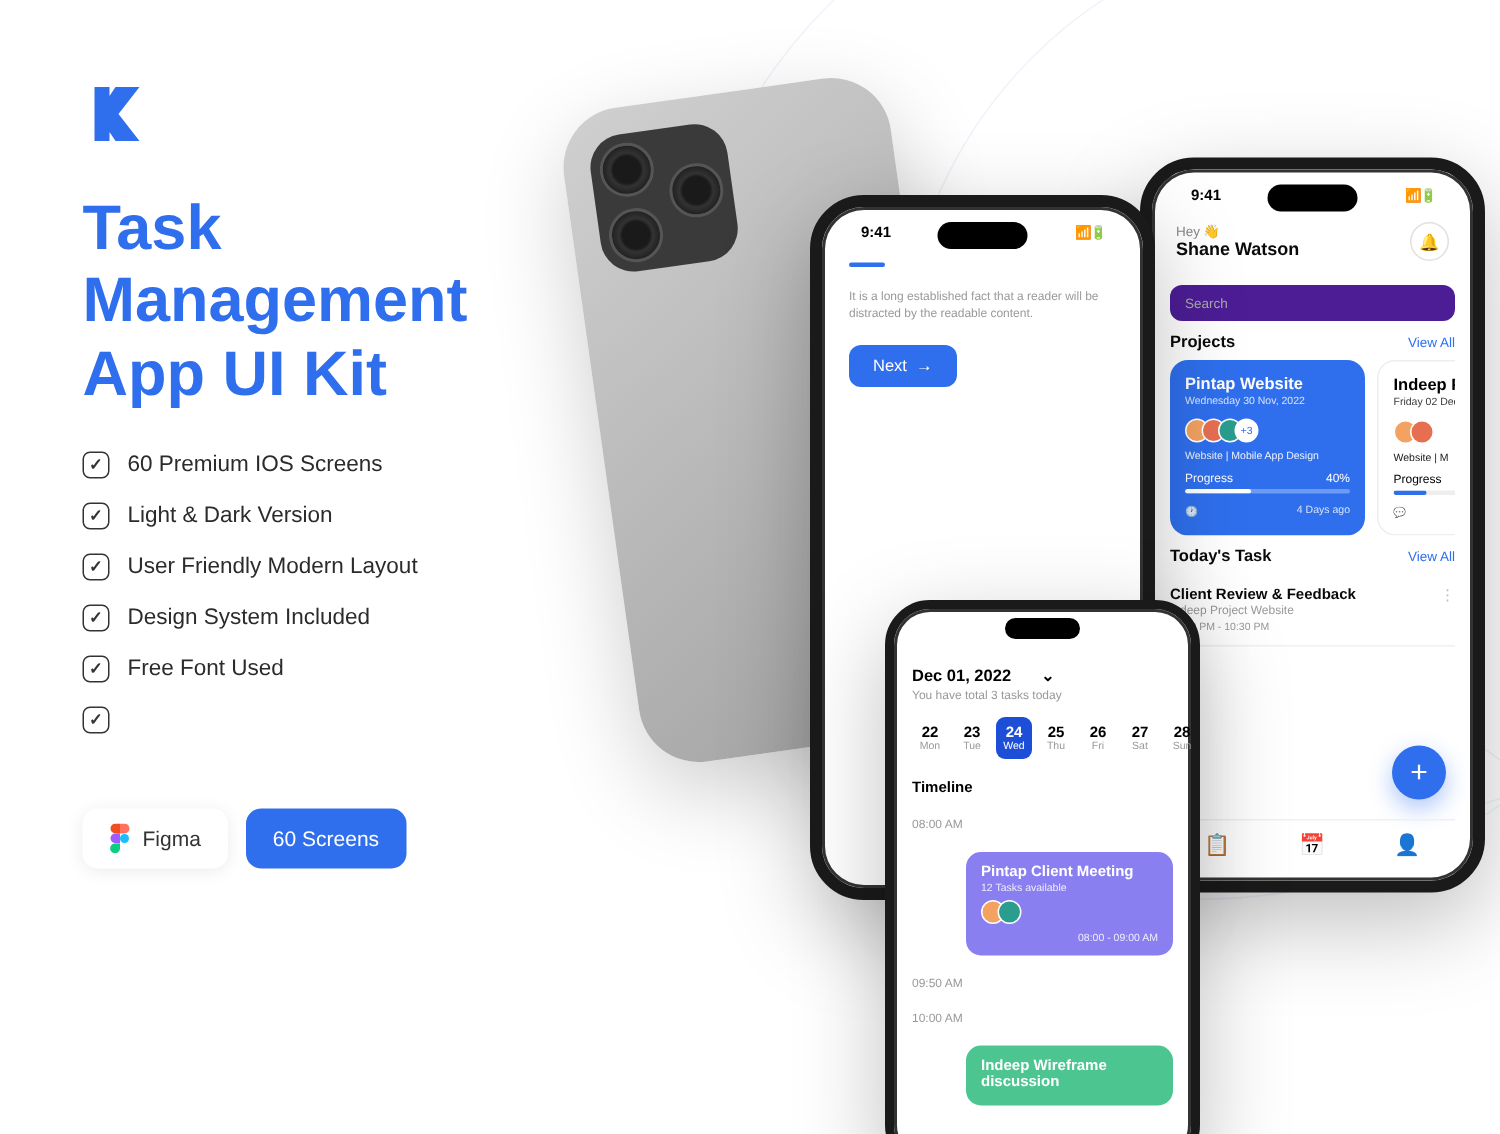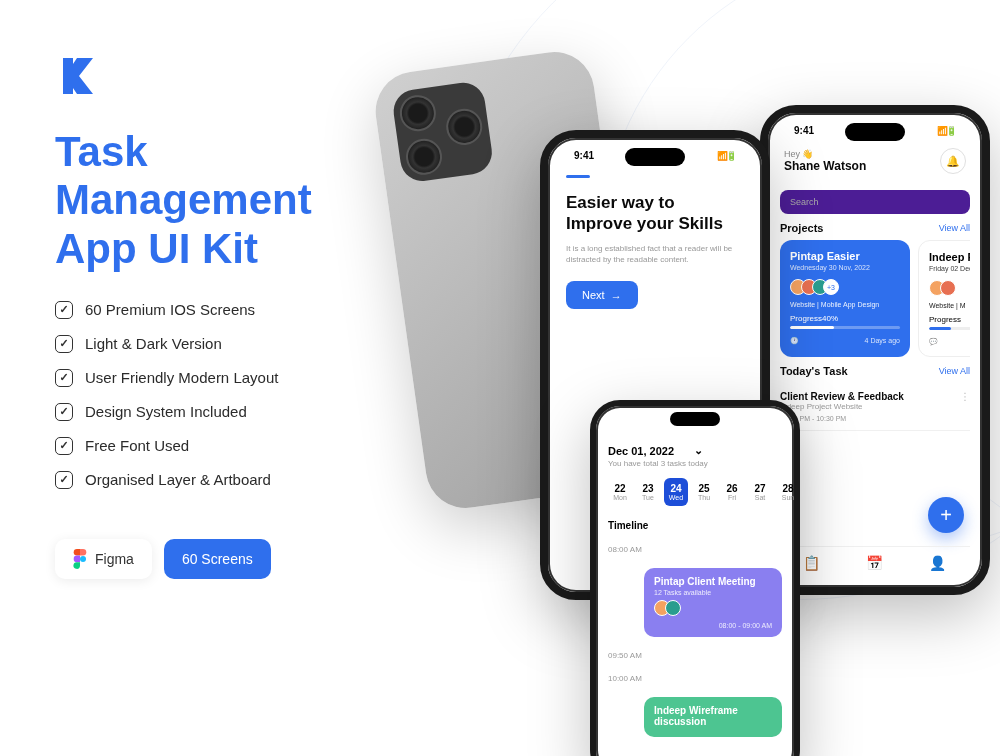--- a/index.html
+++ b/index.html
@@ -58,21 +58,21 @@
     .pcard.blue { background: #2F6FED; color: #fff; }
     .pcard.white { background: #fff; border: 1px solid #eee; }
     .pname { font-size: 11px; font-weight: 700; margin-bottom: 2px; }
     .pdate { font-size: 7px; opacity: 0.8; margin-bottom: 8px; }
     .avatars { display: flex; margin-bottom: 6px; }
     .av { width: 16px; height: 16px; border-radius: 50%; border: 1.5px solid #fff; margin-left: -5px; }
     .av:first-child { margin-left: 0; }
     .av.a1 { background: #f4a261; } .av.a2 { background: #e76f51; } .av.a3 { background: #2a9d8f; }
     .av.plus { background: #fff; color: #2F6FED; font-size: 7px; display: flex; align-items: center; justify-content: center; }
     .ptag { font-size: 7px; opacity: 0.9; margin-bottom: 6px; }
-    .prog-row { display: flex; font-size: 8px; margin-bottom: 3px; }
+    .prog-row { display: flex; justify-content: space-between; font-size: 8px; margin-bottom: 3px; }
     .prog-bar { height: 3px; background: rgba(255,255,255,0.3); border-radius: 2px; overflow: hidden; }
     .prog-fill { height: 100%; background: #fff; border-radius: 2px; }
     .pcard.white .prog-bar { background: #eee; } .pcard.white .prog-fill { background: #2F6FED; }
     .card-meta { display: flex; justify-content: space-between; font-size: 7px; margin-top: 8px; opacity: 0.8; }
     .task-item { display: flex; justify-content: space-between; align-items: flex-start; padding: 8px 0; border-bottom: 1px solid #f0f0f0; }
     .task-title { font-size: 10px; font-weight: 600; color: #0a0a0a; }
     .task-sub { font-size: 8px; color: #999; }
     .task-time { font-size: 7px; color: #999; margin-top: 4px; }
     .fab { position: absolute; bottom: 54px; right: 18px; width: 36px; height: 36px; background: #2F6FED; border-radius: 50%; color: #fff; display: flex; align-items: center; justify-content: center; font-size: 20px; box-shadow: 0 6px 16px rgba(47,111,237,0.4); }
     .nav { position: absolute; bottom: 8px; left: 12px; right: 12px; display: flex; justify-content: space-around; padding: 8px 0; border-top: 1px solid #f0f0f0; }
@@ -123,21 +123,20 @@
     <li>
         <span class="check"></span>
         <span>Design System Included</span>
       </li>
     <li>
         <span class="check"></span>
         <span>Free Font Used</span>
       </li>
     <li>
         <span class="check"></span>
-        <span>Organised Layer &amp; Artboard</span>
       </li>
   </ul>
   <div class="badges">
     <div class="badge figma">
       <svg class="figma-logo" viewBox="0 0 14 20">
         <circle cx="10" cy="10" r="3" fill="#1abcfe"></circle>
           <path d="M4 0h3v6.6H4a3.3 3.3 0 110-6.6z" fill="#f24e1e"></path>
           <path d="M7 0h3a3.3 3.3 0 110 6.6H7V0z" fill="#ff7262"></path>
           <path d="M4 6.6h3v6.6H4a3.3 3.3 0 110-6.6z" fill="#a259ff"></path>
           <path d="M4 13.3h3V17a3.3 3.3 0 11-3-3.7z" fill="#0acf83"></path>
@@ -160,21 +159,20 @@
   </div>
 
   <div class="phone onboard">
     <div class="pill"></div>
     <div class="status">
         <span>9:41</span>
         <span class="icons"></span>
       </div>
     <div class="ob-body">
       <div class="progress-dots"></div>
-      <div class="ob-title"><span>Easier way to</span><br><span>Improve your Skills</span></div>
       <div class="ob-desc">It is a long established fact that a reader will be distracted by the readable content.</div>
       <button class="next-btn">
           <span>Next</span>
           <span>→</span>
         </button>
     </div>
   </div>
 
   <div class="phone home">
     <div class="pill"></div>
@@ -191,21 +189,21 @@
           <span>🔔</span>
         </div>
     </div>
     <div class="search-box">Search</div>
     <div class="section-head">
       <span class="section-title">Projects</span>
       <span class="viewall">View All</span>
     </div>
     <div class="cards">
       <div class="pcard blue">
-        <div class="pname">Pintap Easier</div>
+        <div class="pname">Pintap Website</div>
         <div class="pdate">Wednesday 30 Nov, 2022</div>
         <div class="avatars">
           <div class="av a1"></div>
           <div class="av a2"></div>
           <div class="av a3"></div>
           <div class="av plus">+3</div>
         </div>
         <div class="ptag">Website | Mobile App Design</div>
         <div class="prog-row">
             <span>Progress</span>

